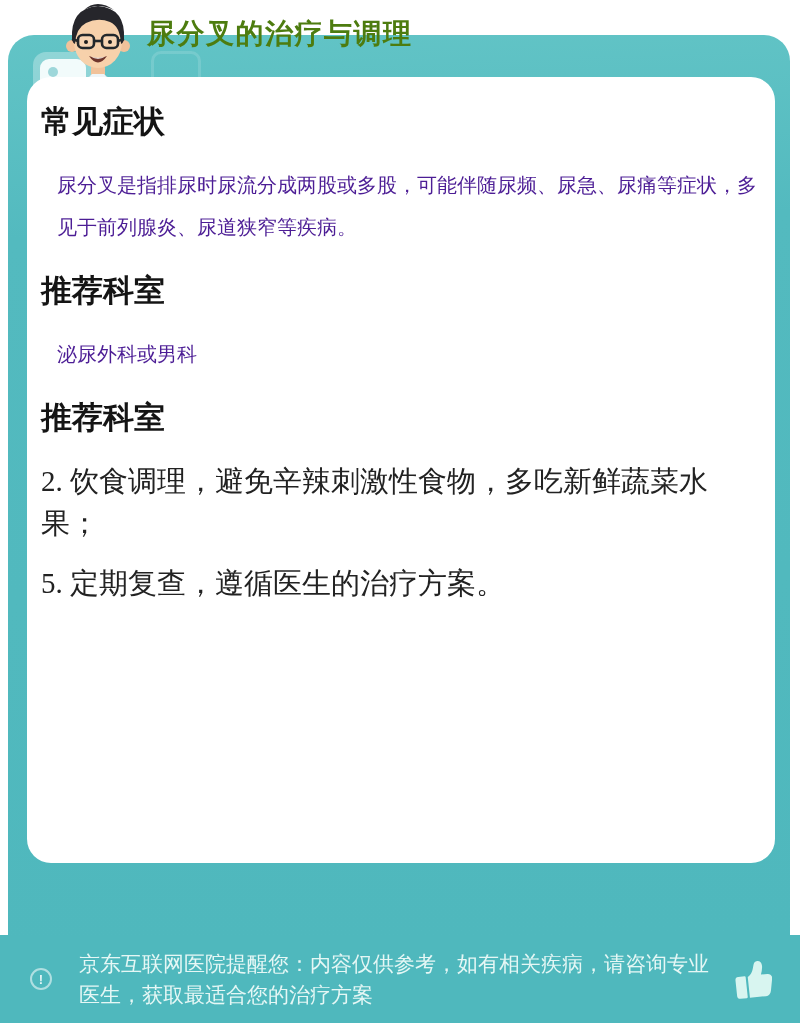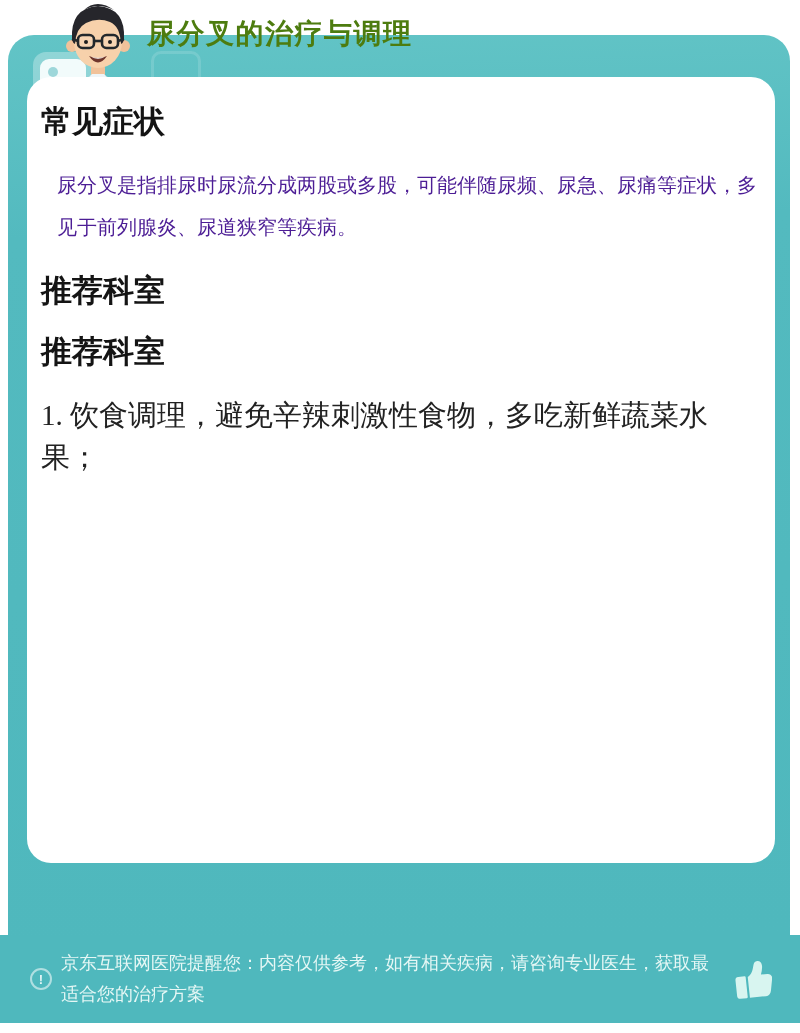--- a/index.html
+++ b/index.html
@@ -86,21 +86,21 @@
     flex:0 0 auto;
     width:18px;height:18px;border-radius:50%;
     border:2px solid rgba(255,255,255,0.55);
     color:rgba(255,255,255,0.85);
     font-size:13px;font-weight:700;
     display:flex;align-items:center;justify-content:center;
     margin-right:9px;
   }
   .footer-text{
     flex:1 1 auto;max-width:660px;
-    font-size:18px;line-height:31px;color:#e5f7f5;
+    font-size:21px;line-height:31px;color:#e5f7f5;margin-left:18px;
   }
   .like-icon{flex:0 0 auto;width:46px;height:46px;margin-left:6px;}
 
   .bottom-strip{position:absolute;left:0;right:0;bottom:0;height:10px;background:#ffffff;z-index:4;}
 </style>
 </head>
 <body>
 
 <div class="page">
 
@@ -146,23 +146,25 @@
     <path d="M37 56.5 Q44 61 51 56.5 Q44 59 37 56.5 Z" fill="#ffffff"></path>
   </svg>
 
   <div class="hero-title">尿分叉的治疗与调理</div>
 
   <div class="card">
     <h2 class="section-title">常见症状</h2>
     <p class="body-text">尿分叉是指排尿时尿流分成两股或多股，可能伴随尿频、尿急、尿痛等症状，多见于前列腺炎、尿道狭窄等疾病。</p>
 
     <h2 class="section-title">推荐科室</h2>
+    <p class="body-text">泌尿外科或男科</p>
 
     <h2 class="section-title">推荐科室</h2>
-    <div class="list-item">1. 饮食调理，避免辛辣刺激性食物，多吃新鲜蔬菜水果；</div>
+    <div class="list-item">2. 饮食调理，避免辛辣刺激性食物，多吃新鲜蔬菜水果；</div>
+    <div class="list-item">5. 定期复查，遵循医生的治疗方案。</div>
   </div>
 
   <div class="footer">
     <div class="alert-icon">!</div>
     <div class="footer-text">京东互联网医院提醒您：内容仅供参考，如有相关疾病，请咨询专业医生，获取最适合您的治疗方案</div>
     <svg class="like-icon" viewBox="0 0 44 44">
       <g transform="rotate(-6 22 22)">
         <path d="M12 19 h6 a1 1 0 0 1 1 1 v19 a1 1 0 0 1 -1 1 h-6 a3 3 0 0 1 -3 -3 v-15 a3 3 0 0 1 3 -3 z" fill="#d8f5f0"></path>
         <path d="M21 40 v-20 c4 -2 5.5 -6.5 6.5 -10.5 c.6 -2.4 2 -3.8 4 -3.8 c2.6 0 4.2 2 4.2 5 c0 2.8 -.9 5.6 -1.9 8.3 h6.2 c2.6 0 4.6 2.1 4.1 4.7 l-2.4 11.6 c-.5 2.7 -2.6 4.7 -5.2 4.7 z" fill="#d8f5f0"></path>
       </g>

